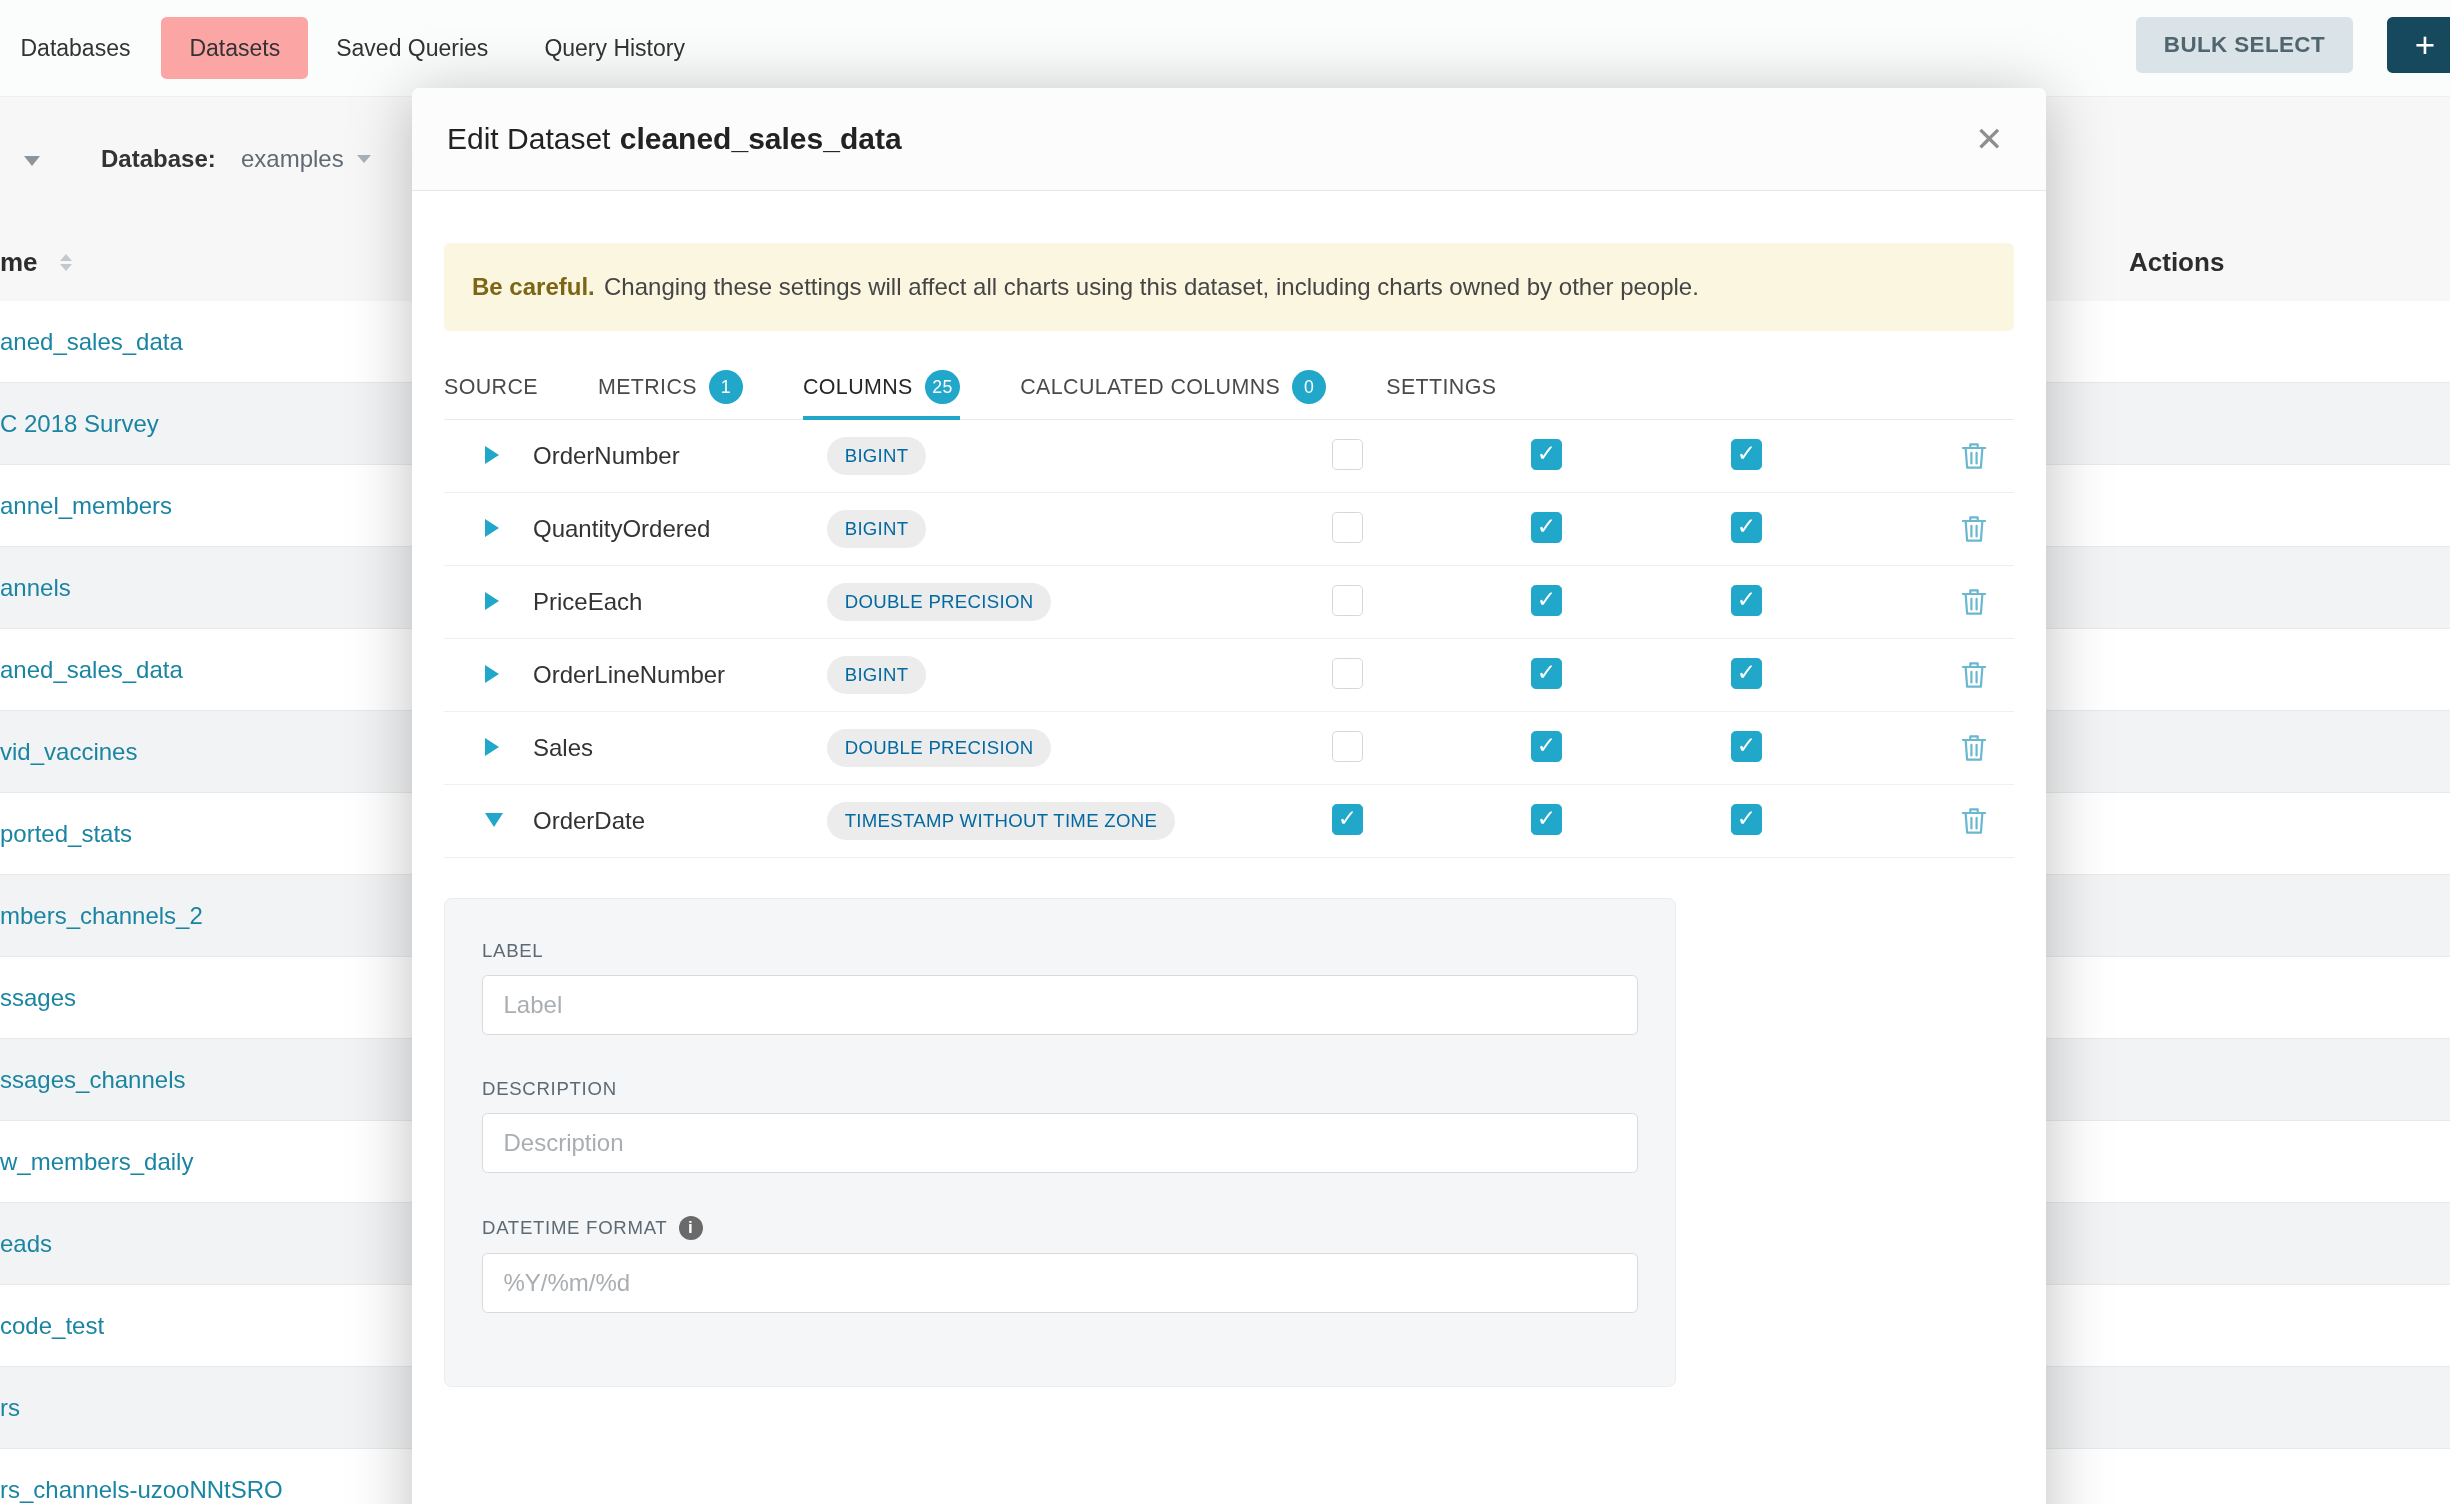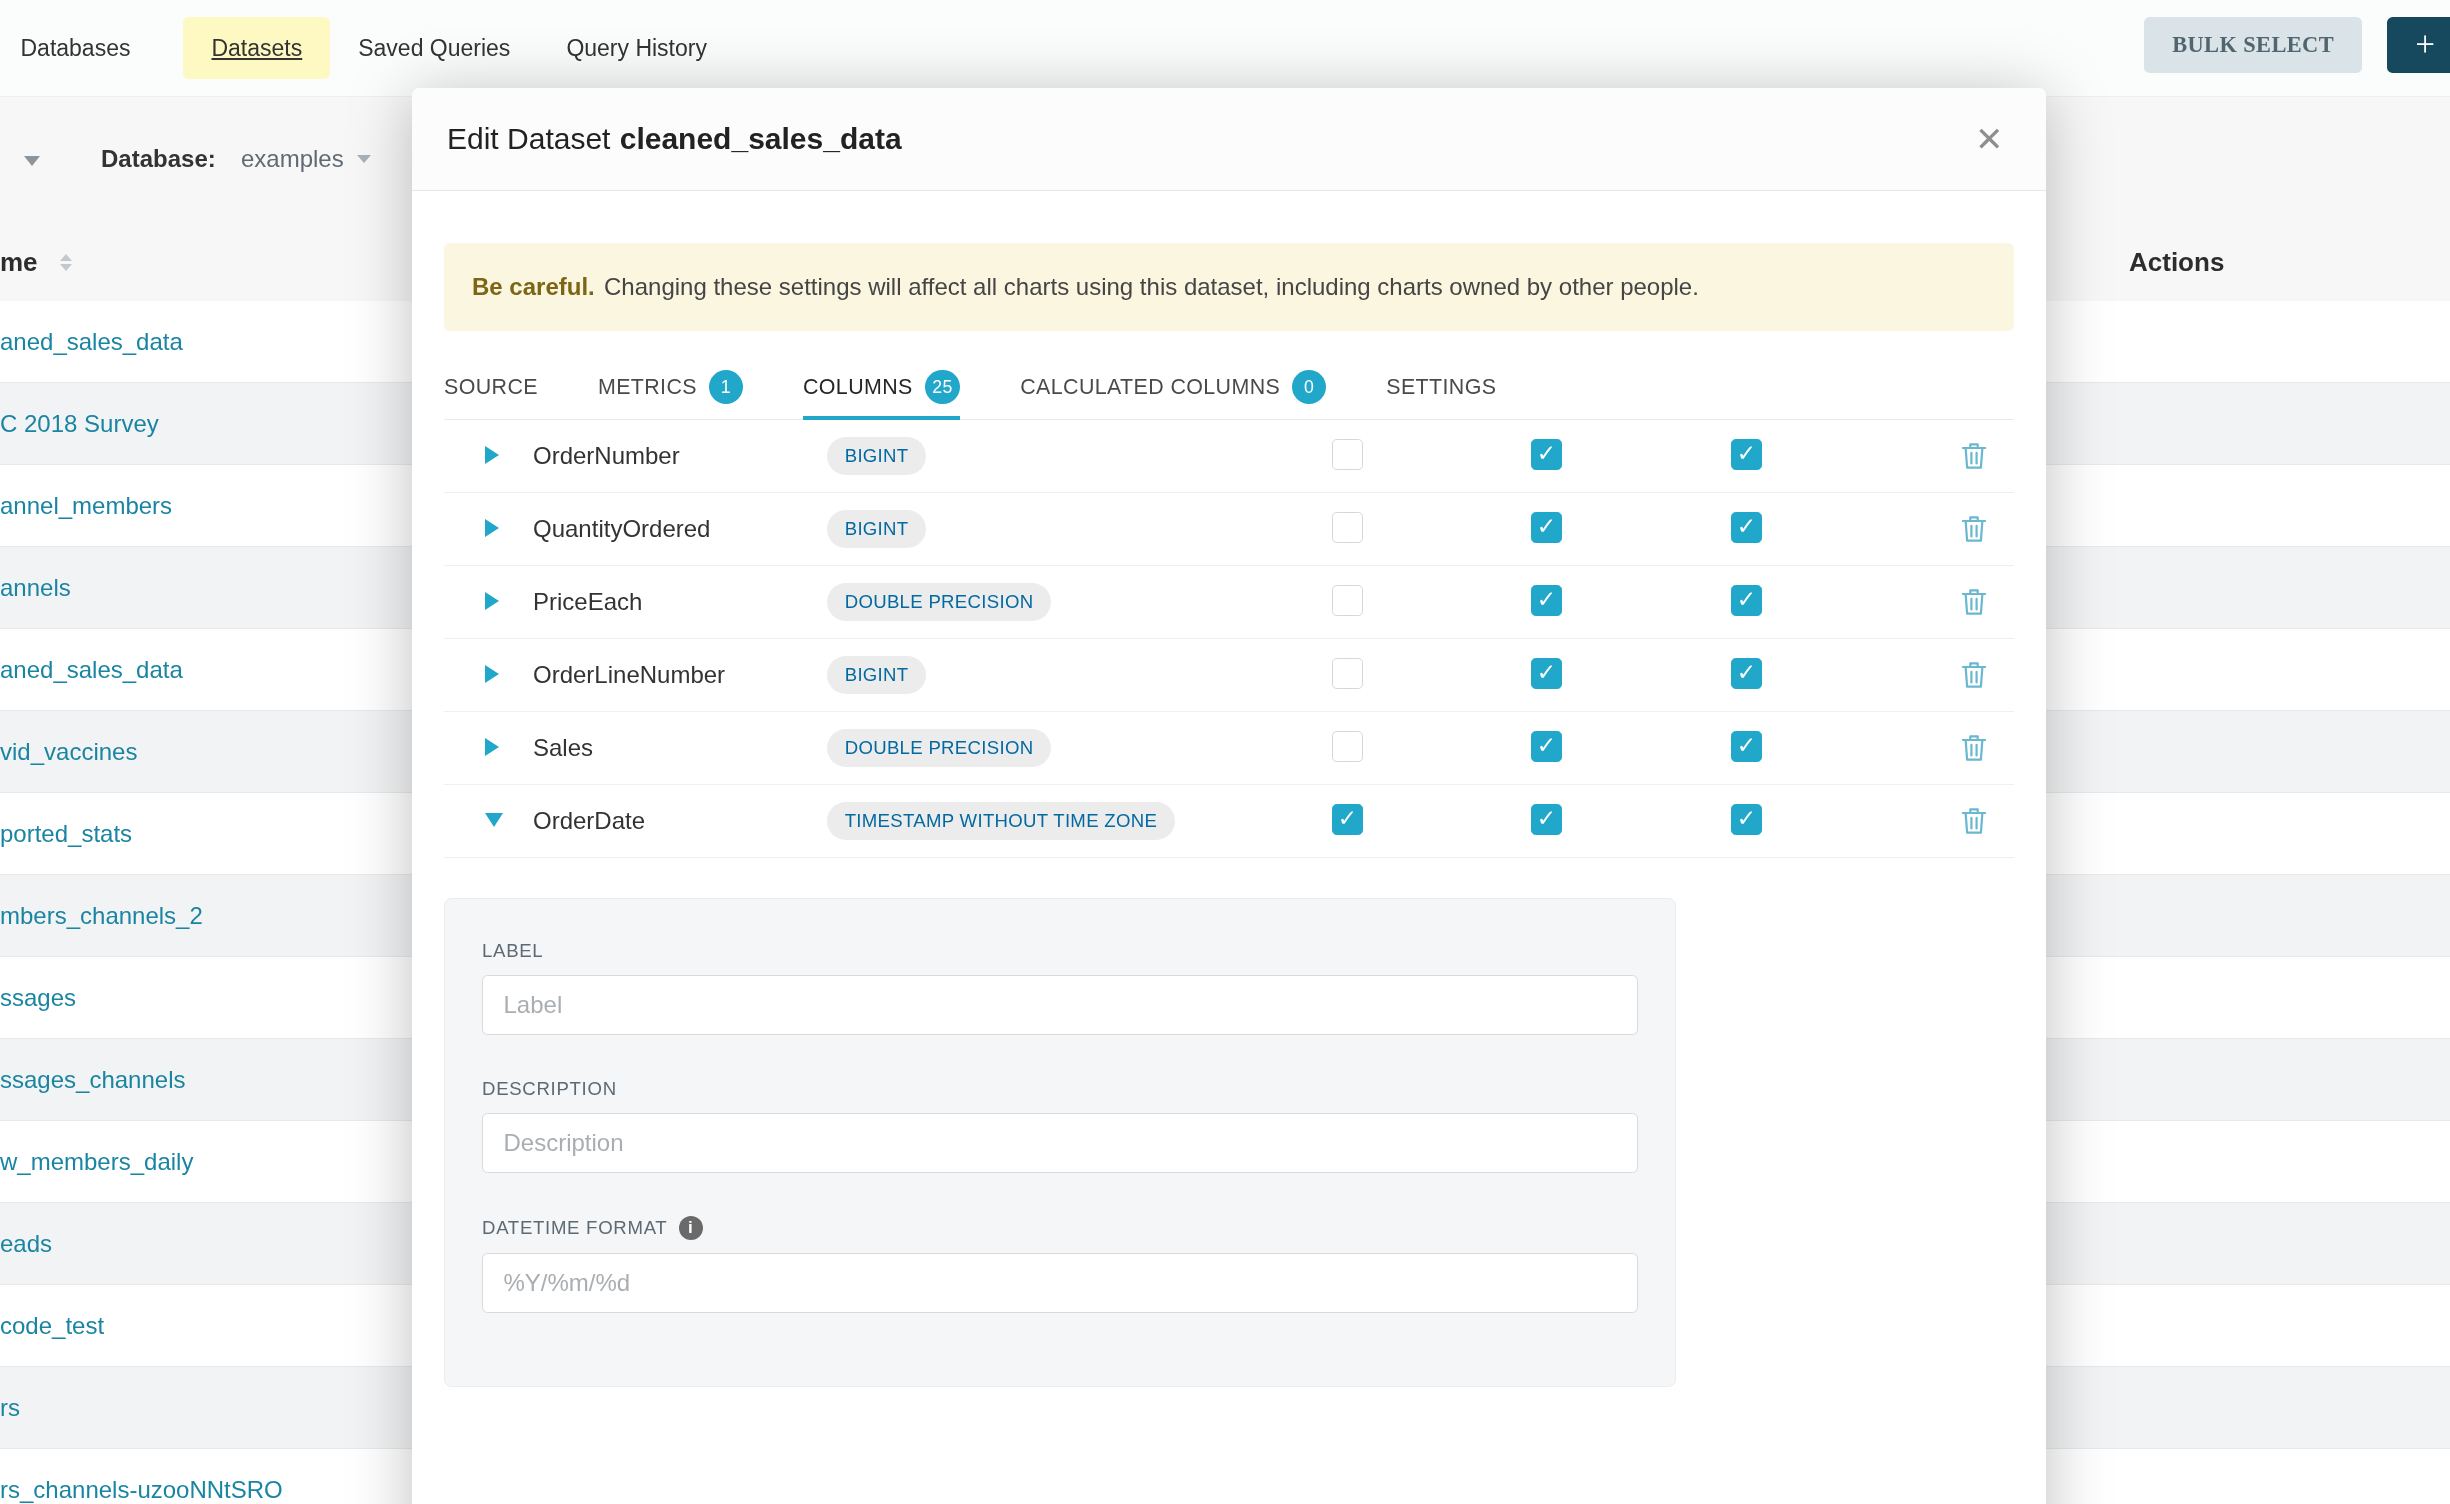--- a/index.html
+++ b/index.html
@@ -13,22 +13,22 @@
   
   .topnav {
     height:97px; background:#fbfcfc; border-bottom:0.9px solid #efefef;
     display:flex; align-items:center; position:relative; z-index:1;
   }
   .nav-items { display:flex; align-items:center; }
   .nav-item {
     font-size:23px; color:#333; padding:17.7px 28px; cursor:pointer; white-space:nowrap;
   }
   .nav-item:first-child { padding-left:20.5px; }
-  .nav-item.active { background:#fef9c3; border-radius:5.6px; margin-left:25px;text-decoration:underline; }
-  .topnav-right { position:absolute; right:0; top:17px; display:flex; gap:25px; align-items:center;font-family:Liberation Serif, serif; }
+  .nav-item.active { background:#fca5a5; border-radius:5.6px; margin-left:3px; }
+  .topnav-right { position:absolute; right:0; top:17px; display:flex; gap:34px; align-items:center; }
   .bulk-select-btn {
     background:#d9e3e8; color:#51656e; font-size:22.4px; font-weight:600;
     padding:0 28px; height:56px; display:flex; align-items:center;
     border-radius:5.6px; letter-spacing:0.4px; cursor:pointer;
   }
   .add-btn {
     width:76px; height:56px; background:#17495e; color:#fff; font-size:35px;
     display:flex; align-items:center; justify-content:center;
     border-radius:5.6px; margin-right:-13px; cursor:pointer;
   }

